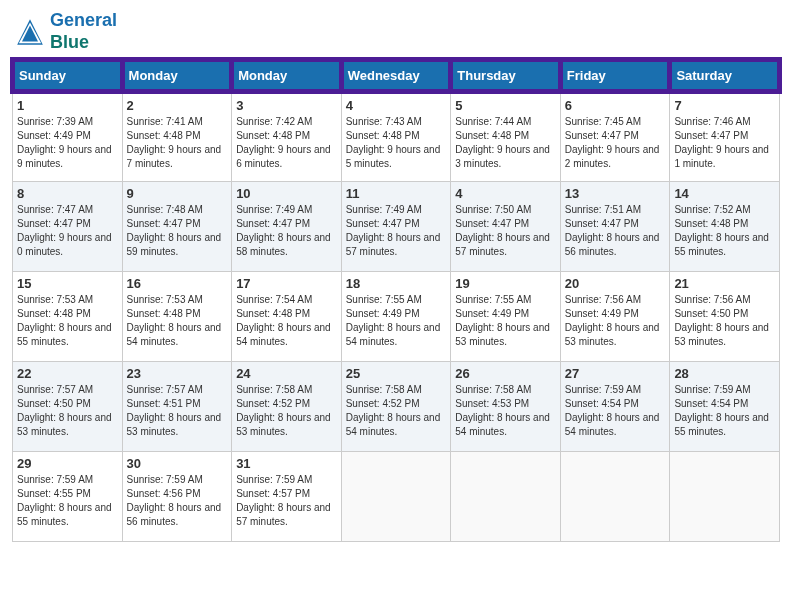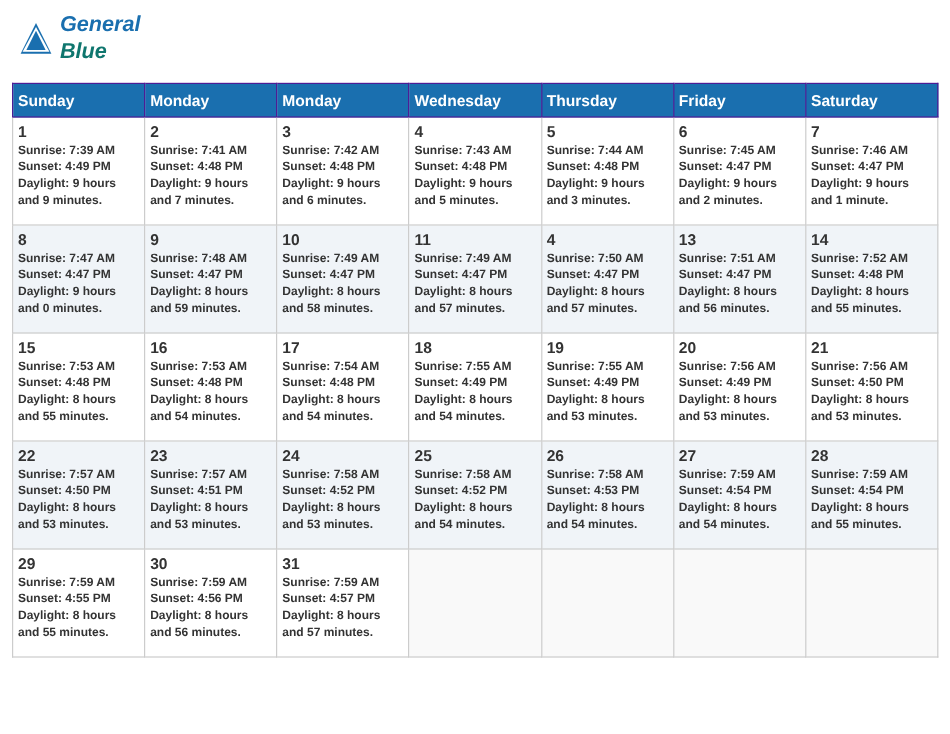--- a/index.html
+++ b/index.html
@@ -7,23 +7,22 @@
       font-family: Arial, sans-serif;
       background: #fff;
       width: 792px;
       min-height: 612px;
       padding: 10px;
     }
     .header {
       display: flex;
       justify-content: space-between;
       align-items: flex-start;
-      margin-bottom: 16px;
+      margin-bottom: 4px;
       padding: 0 4px;
-      font-style: italic;
     }
     .logo {
       display: flex;
       align-items: center;
       gap: 4px;
     }
     .logo-text {
       font-size: 18px;
       font-weight: bold;
       color: #333;
@@ -53,21 +52,21 @@
       border-collapse: collapse;
       font-size: 11px;
     }
     thead th {
       background-color: #1a6faf;
       color: #fff;
       padding: 6px 4px;
       text-align: left;
       font-size: 13px;
       font-weight: bold;
-      border: 1px solid #4c1d95;
+      border: 5px solid #4c1d95;
     }
     tbody td {
       border: 1px solid #ccc;
       vertical-align: top;
       padding: 4px;
       width: calc(100% / 7);
       height: 90px;
       background: #fff;
     }
     tbody tr:nth-child(even) td {
@@ -77,21 +76,20 @@
       font-size: 13px;
       font-weight: bold;
       color: #333;
       display: block;
       margin-bottom: 2px;
     }
     .day-info {
       font-size: 10px;
       color: #333;
       line-height: 1.4;
-      font-weight: bold;
     }
     td.empty {
       background: #f9f9f9;
     }
   </style>
 </head>
 <body>
 
 <div class="header">
   <div class="logo">

